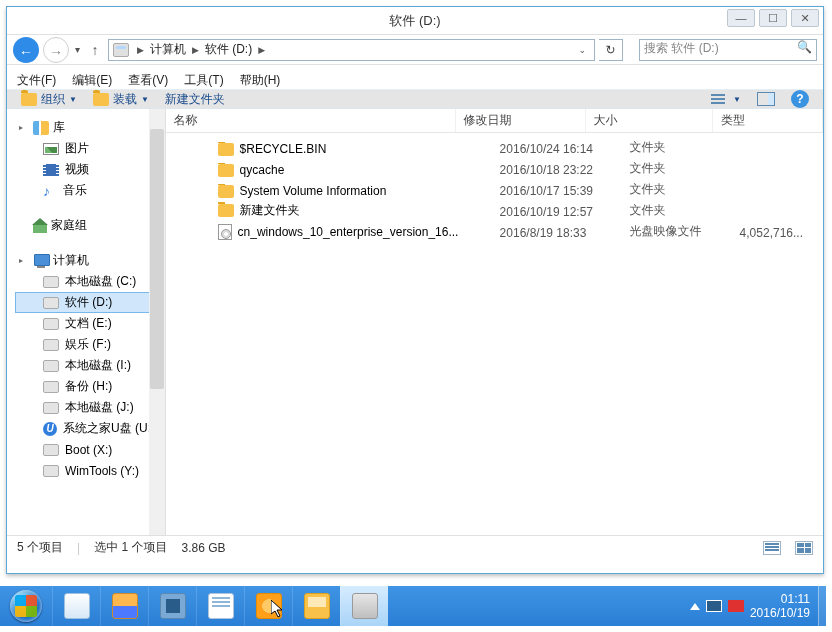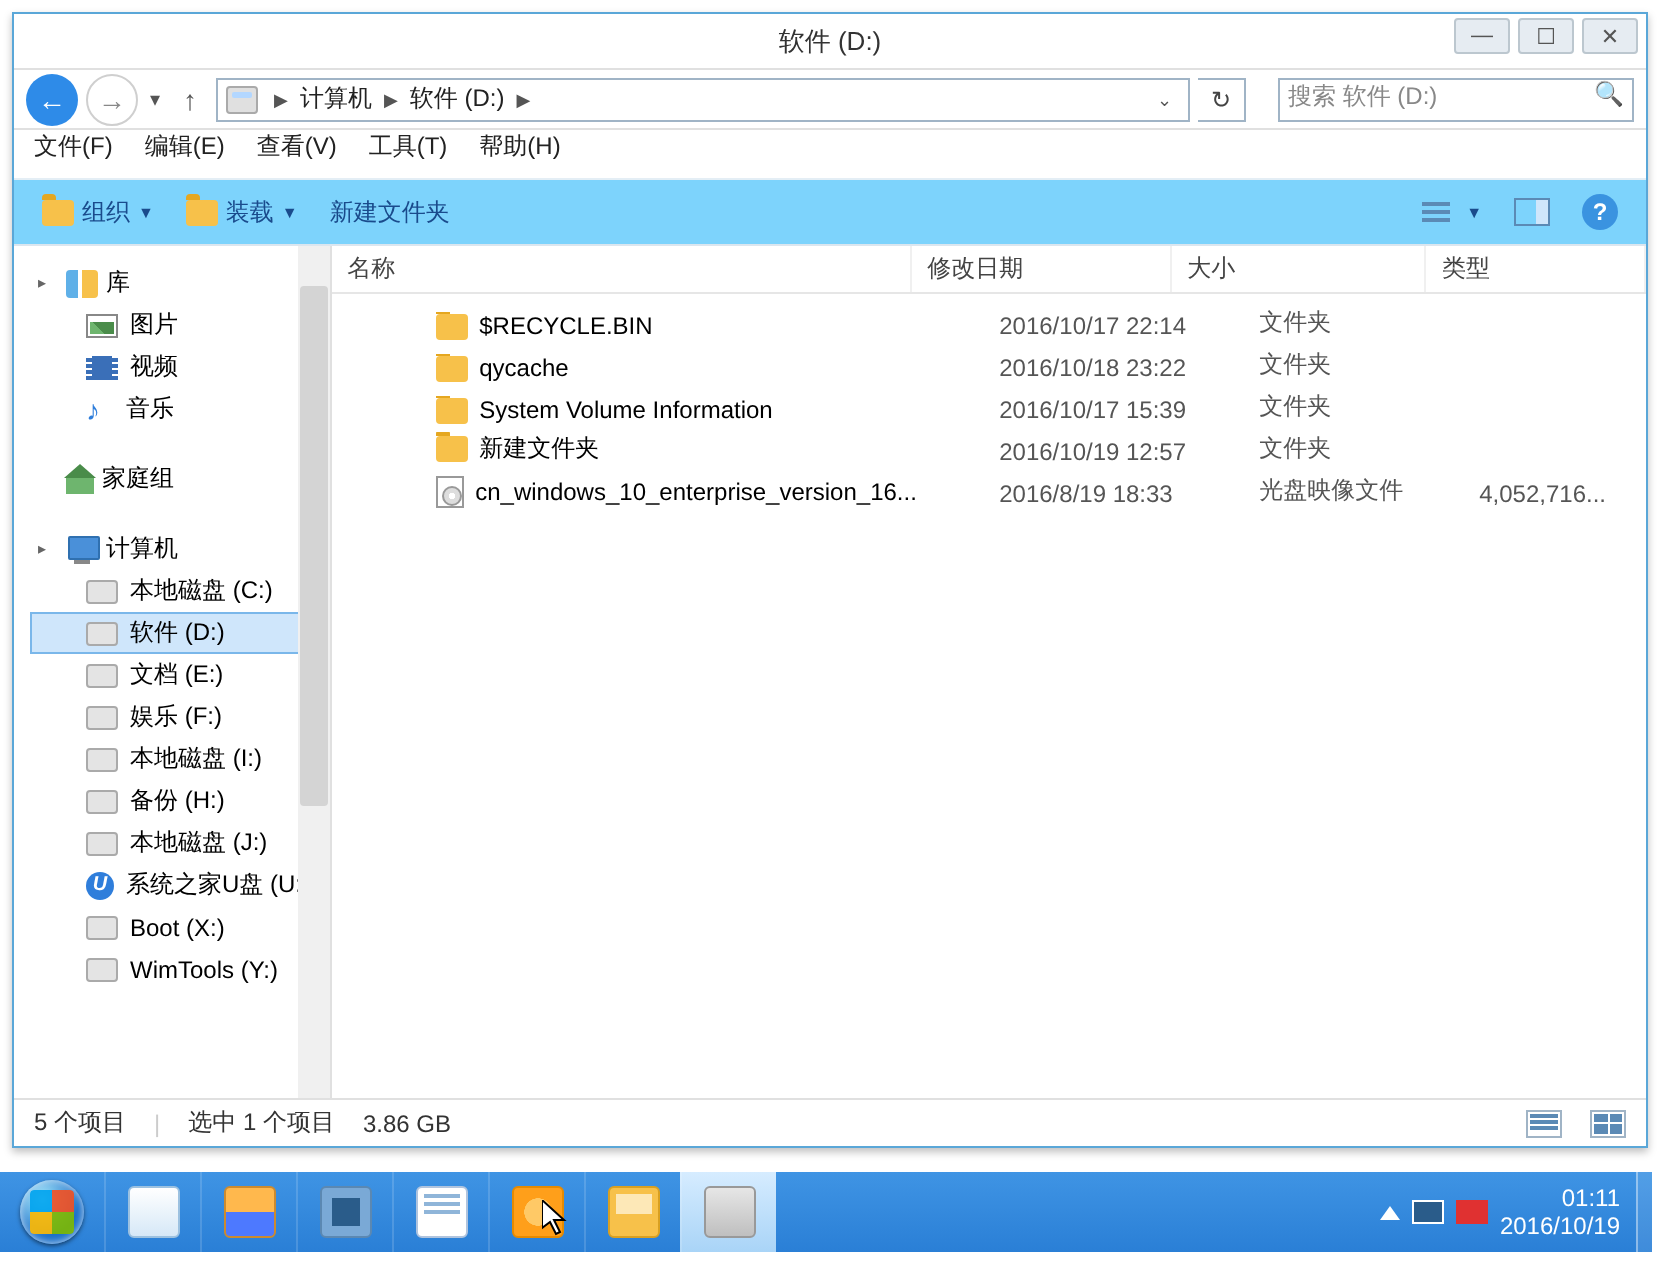--- a/index.html
+++ b/index.html
@@ -23,25 +23,25 @@
 .address .drive-icon::after{content:"";position:absolute;left:2px;right:2px;top:2px;bottom:7px;background:#b3d7ff;border-radius:1px;}
 .address .crumb { color:#222; padding: 0 2px;}
 .address .crumb-sep { color:#555; padding: 0 4px; font-size:9px;}
 .address .spacer { flex:1;}
 .address .dd { color:#555; padding:0 4px; font-size:9px;}
 .refresh-btn { width:24px; height:22px; border:1px solid #a0b4c6; border-left:none; display:flex; align-items:center; justify-content:center; color:#444;}
 .search { width:178px; height:22px; border:1px solid #a0b4c6; margin-left:12px; display:flex; align-items:flex-start; padding:0 4px; color:#888;}
 .search .mag { margin-left:auto; color:#555;}
 
 
-.menubar { height:24px; display:flex; align-items:flex-start; padding:0 10px; gap:16px; }
+.menubar { height:24px; display:flex; align-items:flex-end; padding:0 10px; gap:16px; }
 .menubar span { color:#222; }
 
 
-.toolbar { height:34px; background:#7dd3fc; border-top:1px solid #e4eef5; border-bottom:1px solid #dbe6ef; display:flex; align-items:center; padding:0 10px; gap:8px;}
+.toolbar { height:20px; background:#e5e5e5; border-top:1px solid #e4eef5; border-bottom:1px solid #dbe6ef; display:flex; align-items:center; padding:0 10px; gap:8px;}
 .toolbar .tb-item { display:flex; align-items:center; gap:4px; color:#1a4b8c; padding:2px 4px;}
 .toolbar .tb-item .tri { font-size:8px; color:#1a4b8c;}
 .toolbar .spacer{flex:1;}
 .toolbar .view-icon { width:22px;height:22px; display:flex; flex-direction:column; gap:2px; justify-content:center; align-items:center;}
 .toolbar .view-icon .bar{width:14px;height:2px;background:#5b8ab5;}
 .toolbar .pane-icon{width:18px;height:14px;border:1px solid #5b8ab5;position:relative;}
 .toolbar .pane-icon::after{content:"";position:absolute;right:0;top:0;bottom:0;width:6px;background:#cfe6fb;}
 .toolbar .help-icon{width:18px;height:18px;border-radius:50%;background:#3a93e0;color:#fff;display:flex;align-items:center;justify-content:center;font-size:12px;font-weight:bold;}
 
 
@@ -296,21 +296,21 @@
         <div class="col c-date">修改日期</div>
         <div class="col c-size">大小</div>
         <div class="col c-type">类型</div>
       </div>
       <div class="rows" id="file-rows">
           <div class="row">
             <div class="cell-name">
               <div class="ico-folder"></div>
               <span>$RECYCLE.BIN</span>
             </div>
-            <div class="cell-date">2016/10/17 22:14</div>
+            <div class="cell-date">2016/10/24 16:14</div>
             <div class="cell-type">文件夹</div>
             <div class="cell-size"></div>
           </div>
           <div class="row">
             <div class="cell-name">
               <div class="ico-folder"></div>
               <span>qycache</span>
             </div>
             <div class="cell-date">2016/10/18 23:22</div>
             <div class="cell-type">文件夹</div>

